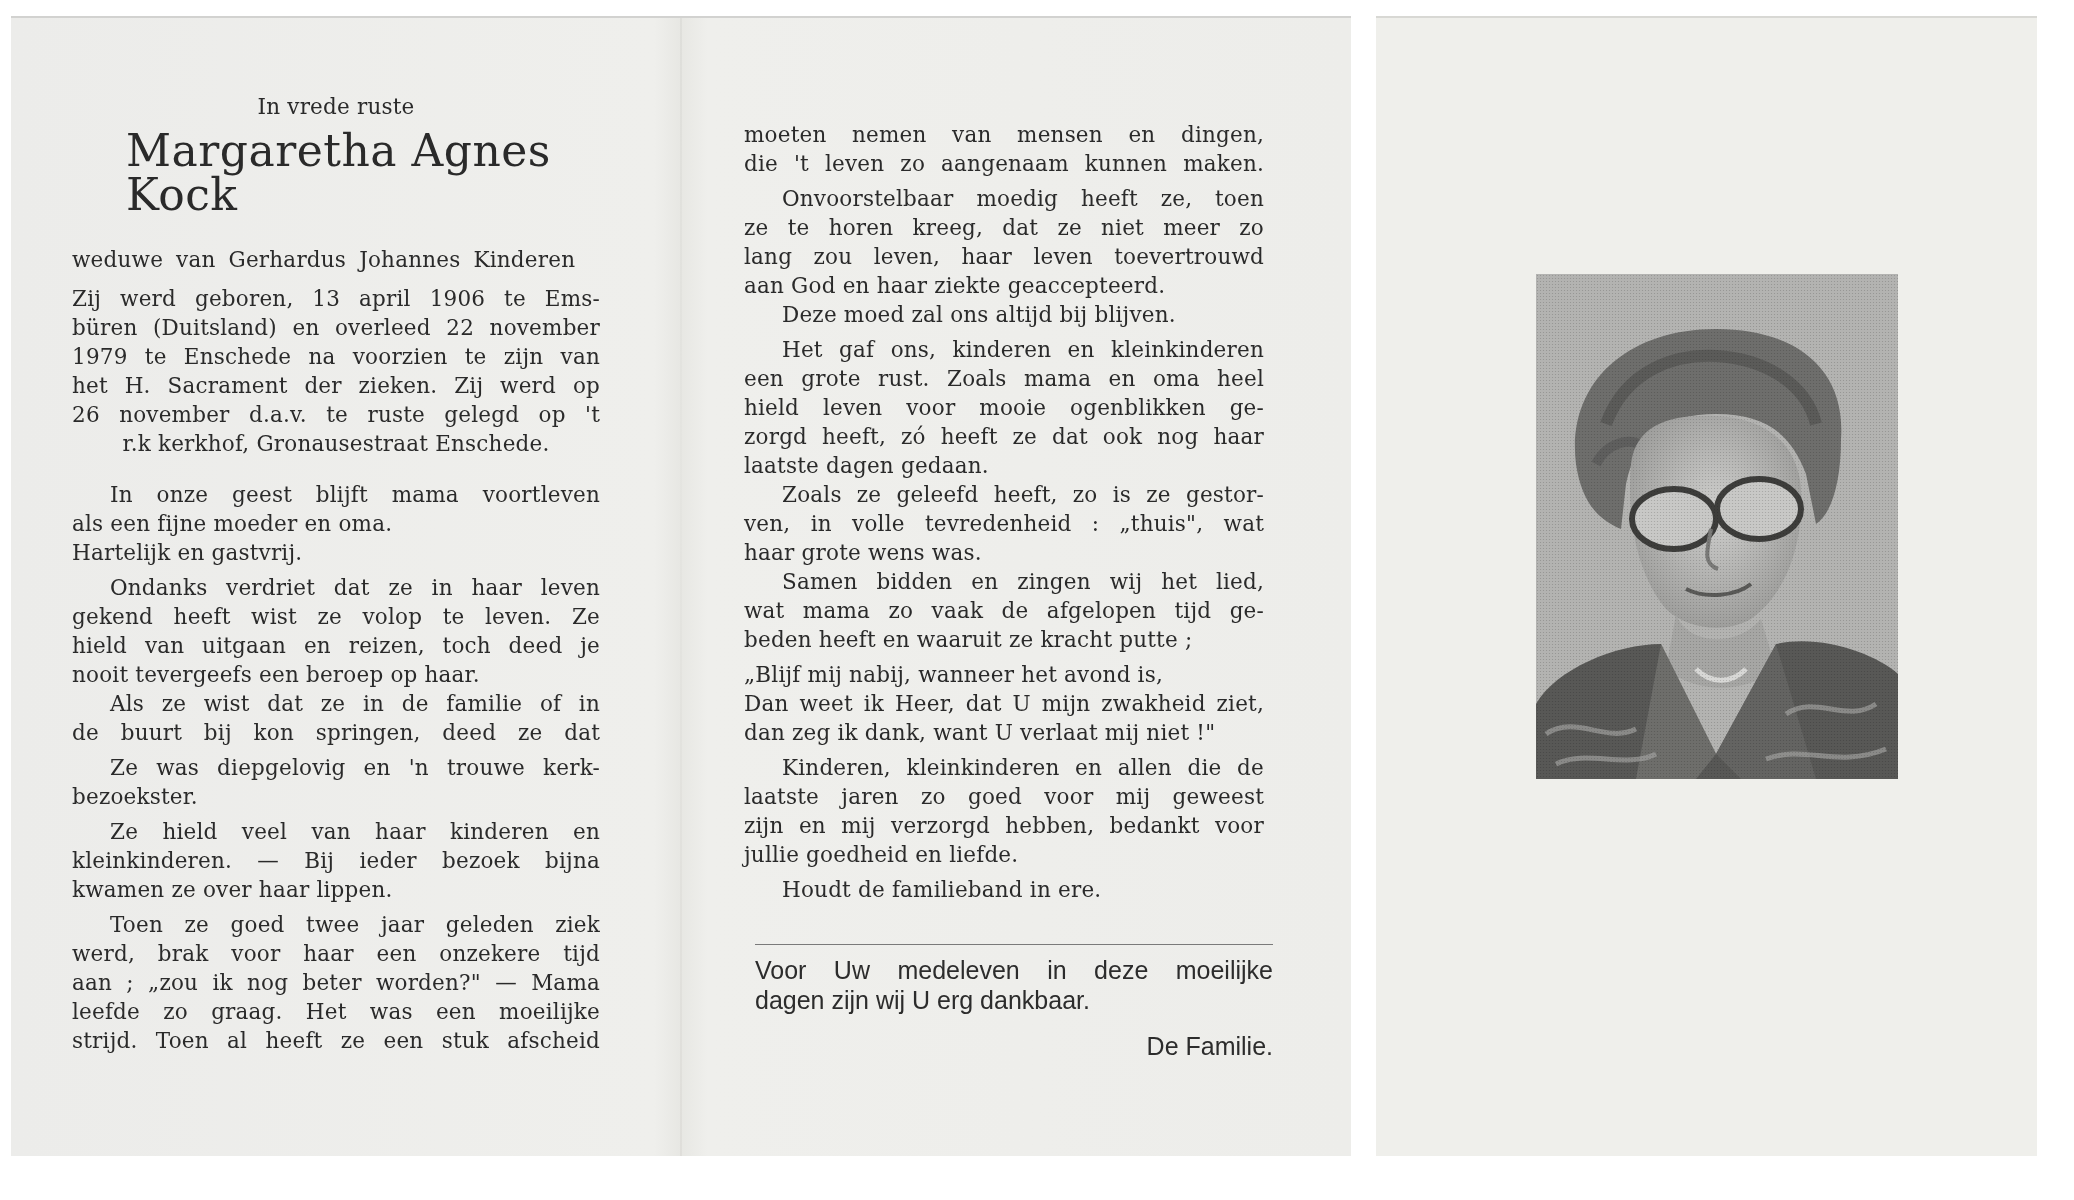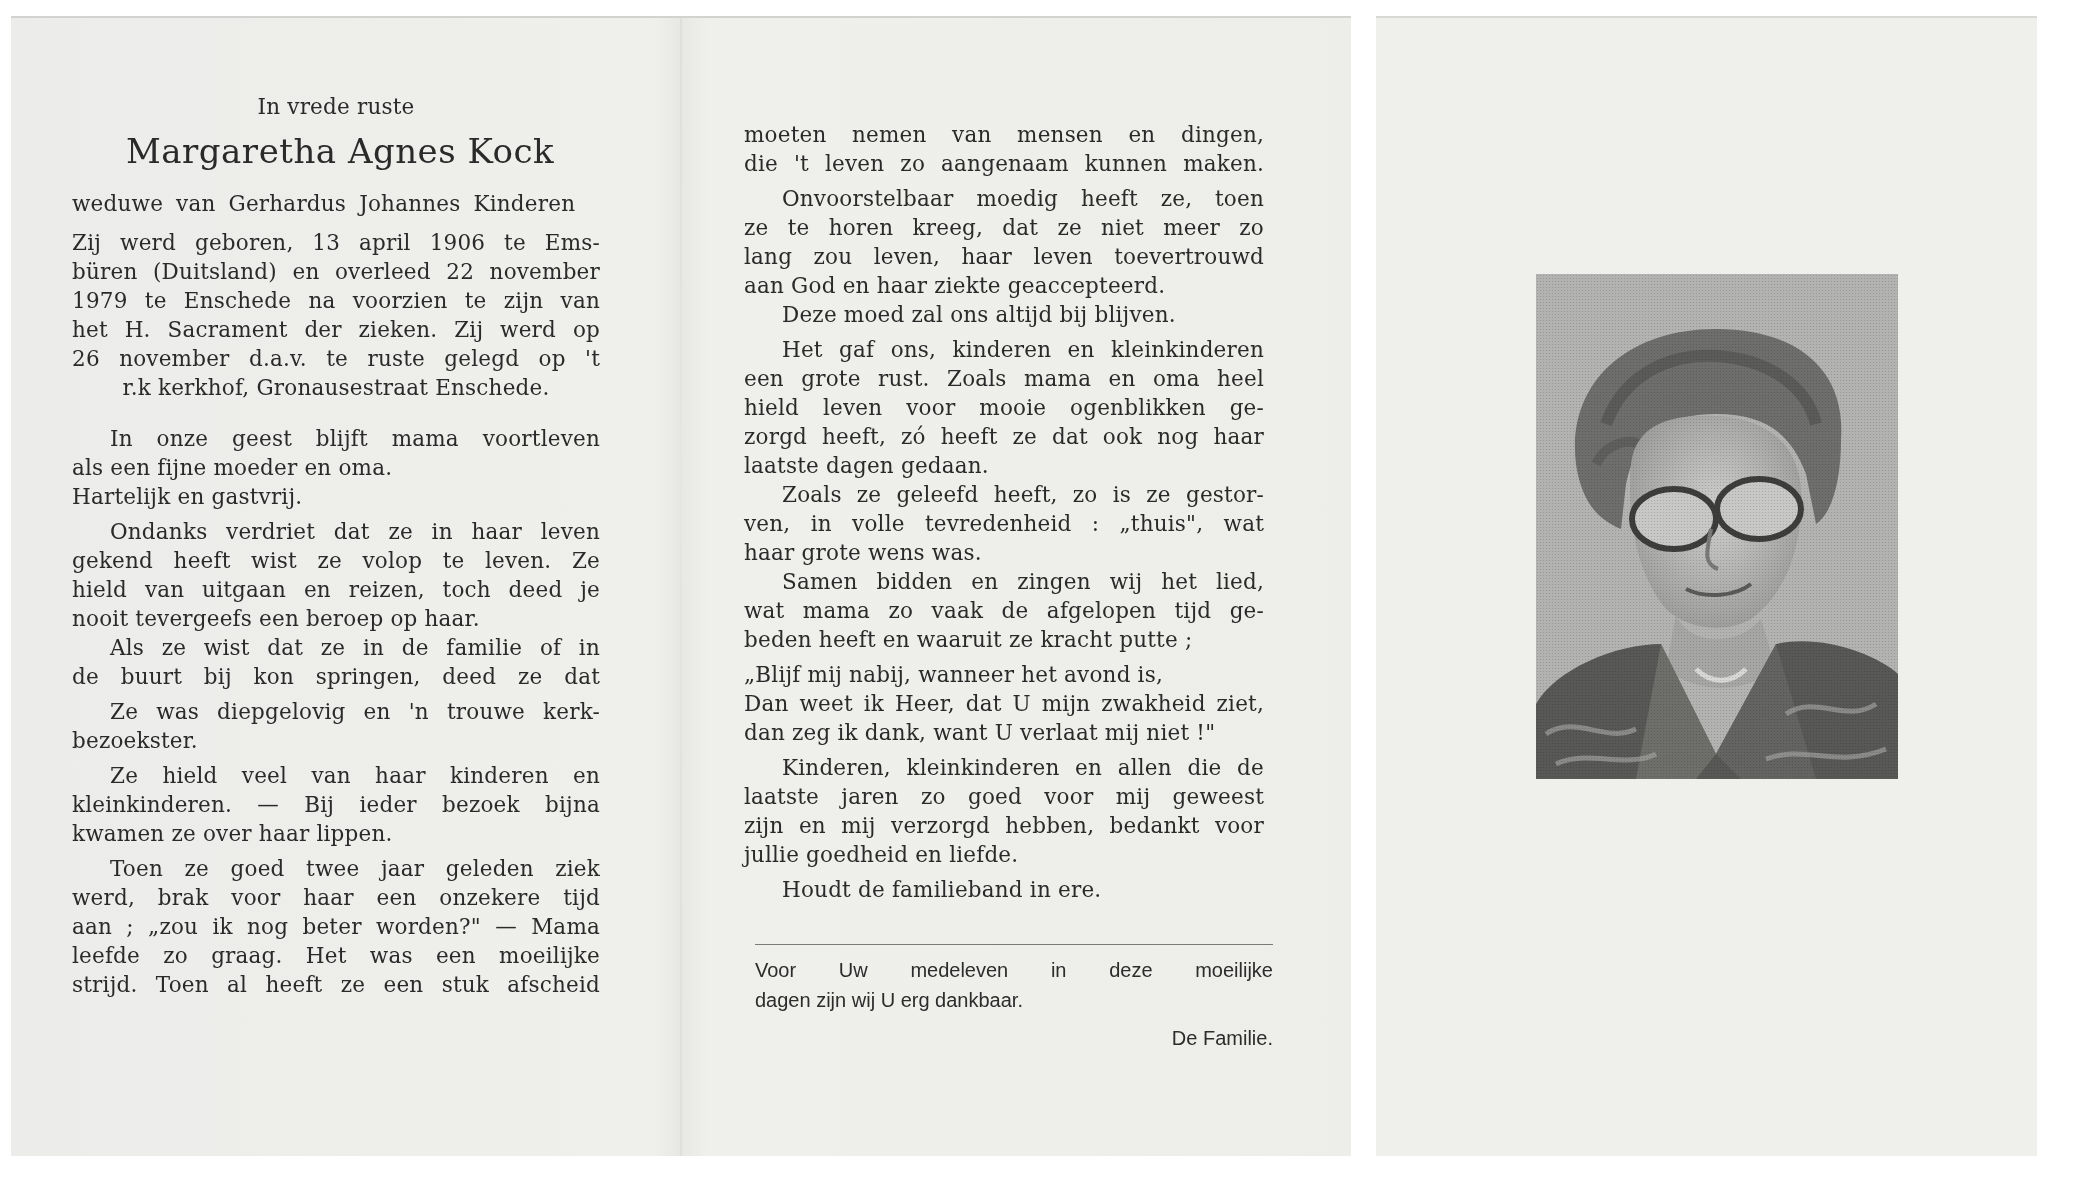--- a/index.html
+++ b/index.html
@@ -84,25 +84,25 @@
   .para.big-gap {
     margin-bottom: 22px;
   }
   .header-rest {
     display: block;
     margin-bottom: 8px;
     text-align: center;
   }
   .name-line {
     display: block;
-    font-size: 34px;
+    font-size: 44px;
     line-height: 44px;
     padding-left: 54px;
     letter-spacing: 0.5px;
-    margin-bottom: 16px;
+    margin-bottom: 28px;
   }
   .widow-line {
     display: block;
     margin-bottom: 10px;
     word-spacing: 6px;
   }
   .rule {
     position: absolute;
     left: 755px;
     top: 944px;
@@ -110,27 +110,27 @@
     height: 0;
     border-top: 1.5px solid #7a7a7a;
   }
   .thanks {
     position: absolute;
     left: 755px;
     top: 955px;
     width: 518px;
     font-family: "Liberation Sans", "DejaVu Sans", sans-serif;
     color: #2c2c2c;
-    font-size: 20px;
+    font-size: 25px;
     line-height: 30px;
   }
   .thanks .signature {
     display: block;
     text-align: right;
-    margin-top: 8px;
+    margin-top: 16px;
   }
   #portrait {
     position: absolute;
     left: 1536px;
     top: 274px;
     width: 362px;
     height: 505px;
     background: #a9a9a7;
     overflow: hidden;
   }

